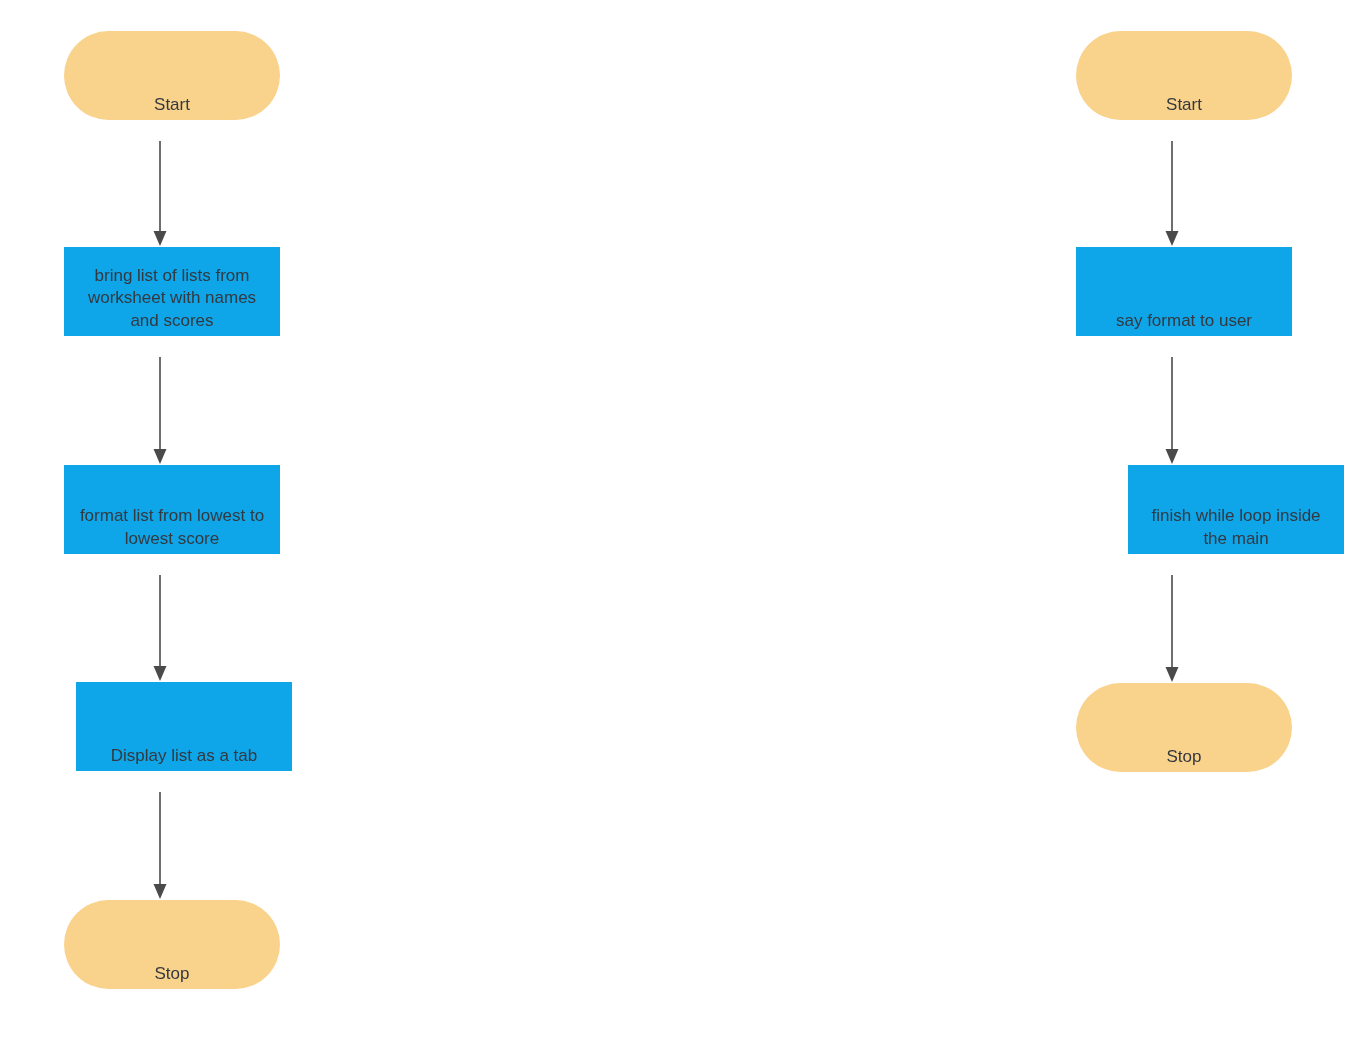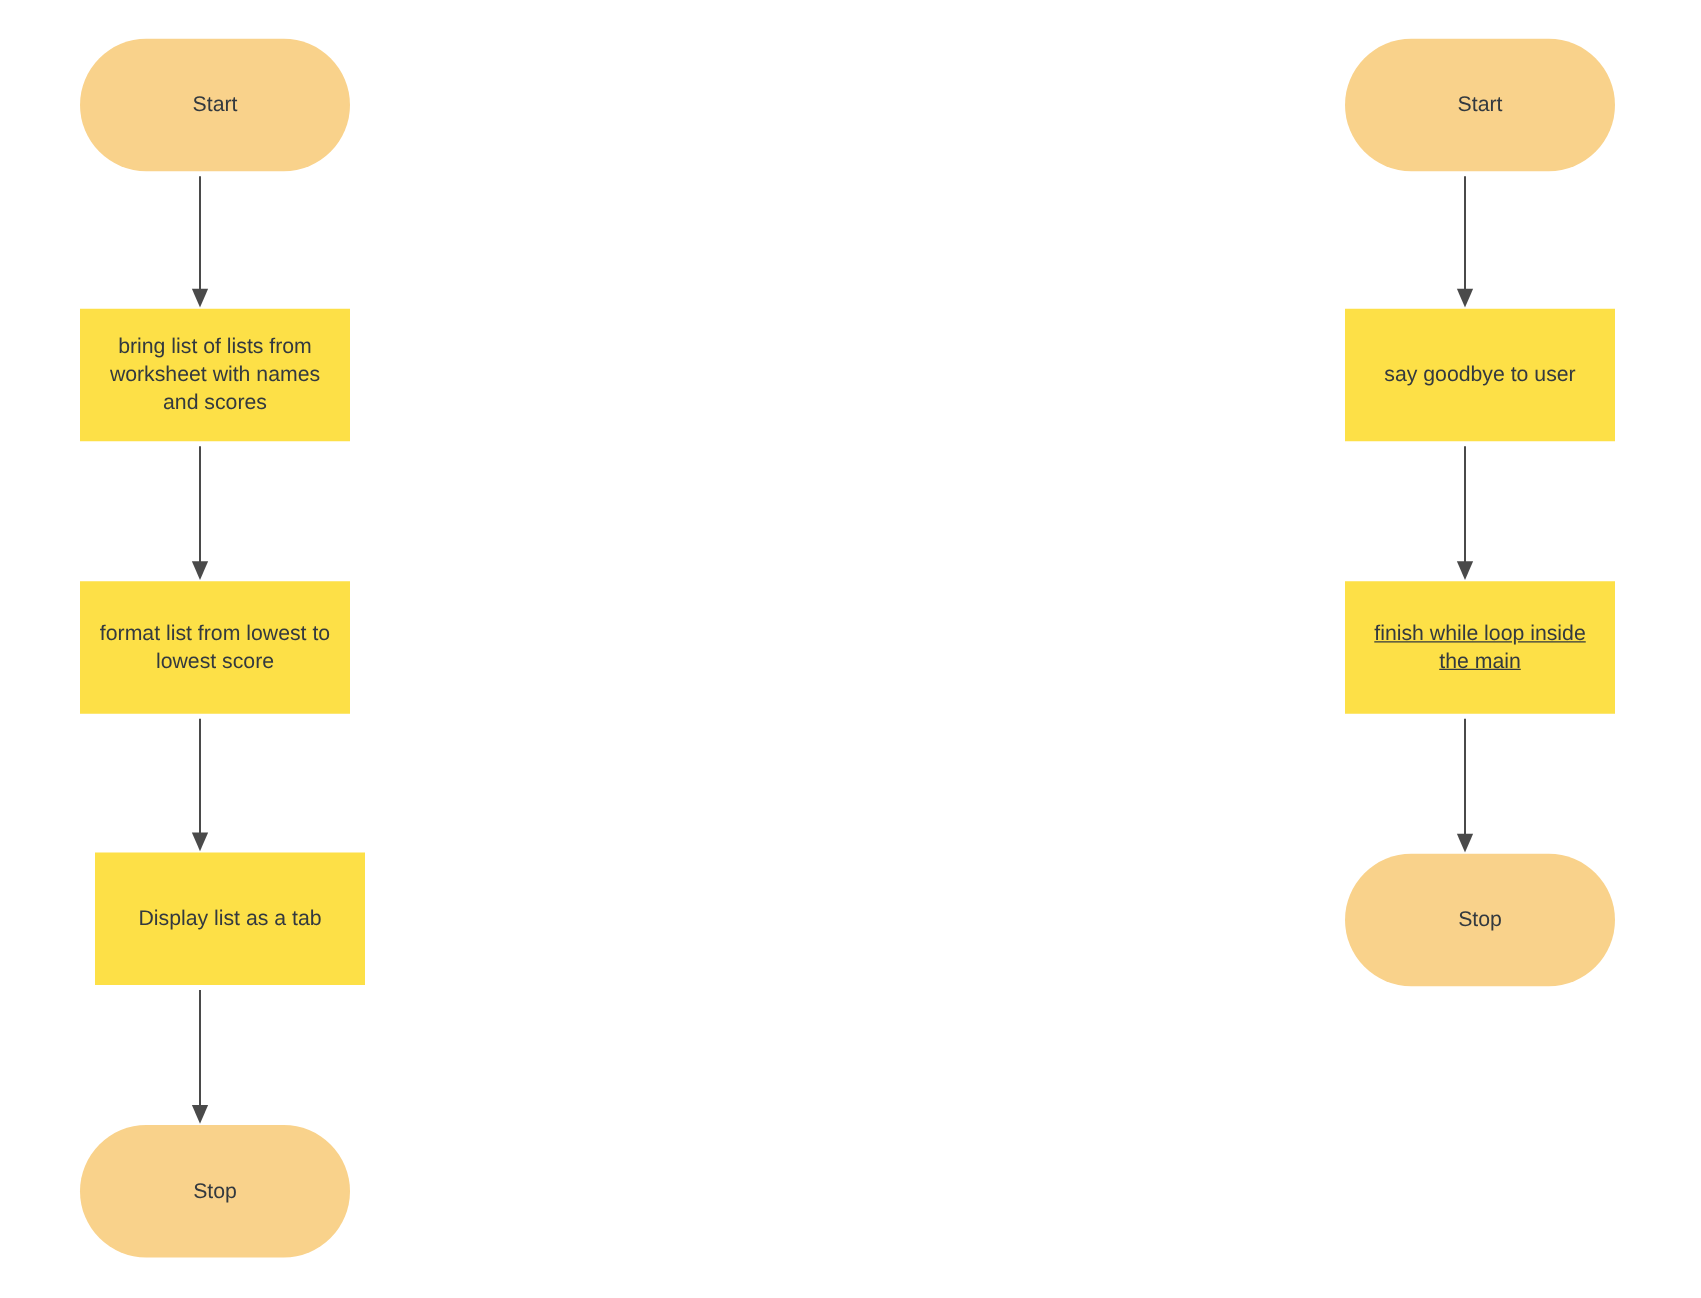--- a/index.html
+++ b/index.html
@@ -22,39 +22,39 @@
 
   .flow-column {
     position: absolute;
     top: 0;
     width: 216px;
   }
 
   .node {
     position: absolute;
     width: 216px;
-    height: 106px;
+    height: 89px;
     box-sizing: border-box;
     display: flex;
-    align-items: center;
+    align-items: flex-end;
     justify-content: center;
     text-align: center;
     padding: 4px 10px;
     font-size: 17px;
     line-height: 1.32;
     color: #33393f;
   }
 
   .node-terminator {
     background: #f9d28b;
     border-radius: 55px;
   }
 
   .node-process {
-    background: #fde047;
+    background: #0ea5e9;
     border-radius: 0;
   }
 
   .node-label {
     display: block;
     width: 100%;
   }
 
   .connector {
     position: absolute;
@@ -130,31 +130,31 @@
     </div>
 
     <div class="connector" style="left:1160px; top:141px; height:106px;">
       <svg width="24" height="106" viewBox="0 0 24 106">
         <line x1="12" y1="0" x2="12" y2="95" stroke="#4a4a4a" stroke-width="1.6"></line>
         <polygon points="12,105 5.5,90 18.5,90" fill="#4a4a4a"></polygon>
       </svg>
     </div>
 
     <div class="node node-process" style="left:1076px; top:247px;">
-      <span class="node-label">say goodbye to user</span>
+      <span class="node-label">say format to user</span>
     </div>
 
     <div class="connector" style="left:1160px; top:357px; height:108px;">
       <svg width="24" height="108" viewBox="0 0 24 108">
         <line x1="12" y1="0" x2="12" y2="97" stroke="#4a4a4a" stroke-width="1.6"></line>
         <polygon points="12,107 5.5,92 18.5,92" fill="#4a4a4a"></polygon>
       </svg>
     </div>
 
-    <div class="node node-process" style="left:1076px; top:465px;text-decoration:underline;">
+    <div class="node node-process" style="left:1128px; top:465px;">
       <span class="node-label">finish while loop inside the main</span>
     </div>
 
     <div class="connector" style="left:1160px; top:575px; height:108px;">
       <svg width="24" height="108" viewBox="0 0 24 108">
         <line x1="12" y1="0" x2="12" y2="97" stroke="#4a4a4a" stroke-width="1.6"></line>
         <polygon points="12,107 5.5,92 18.5,92" fill="#4a4a4a"></polygon>
       </svg>
     </div>
 

